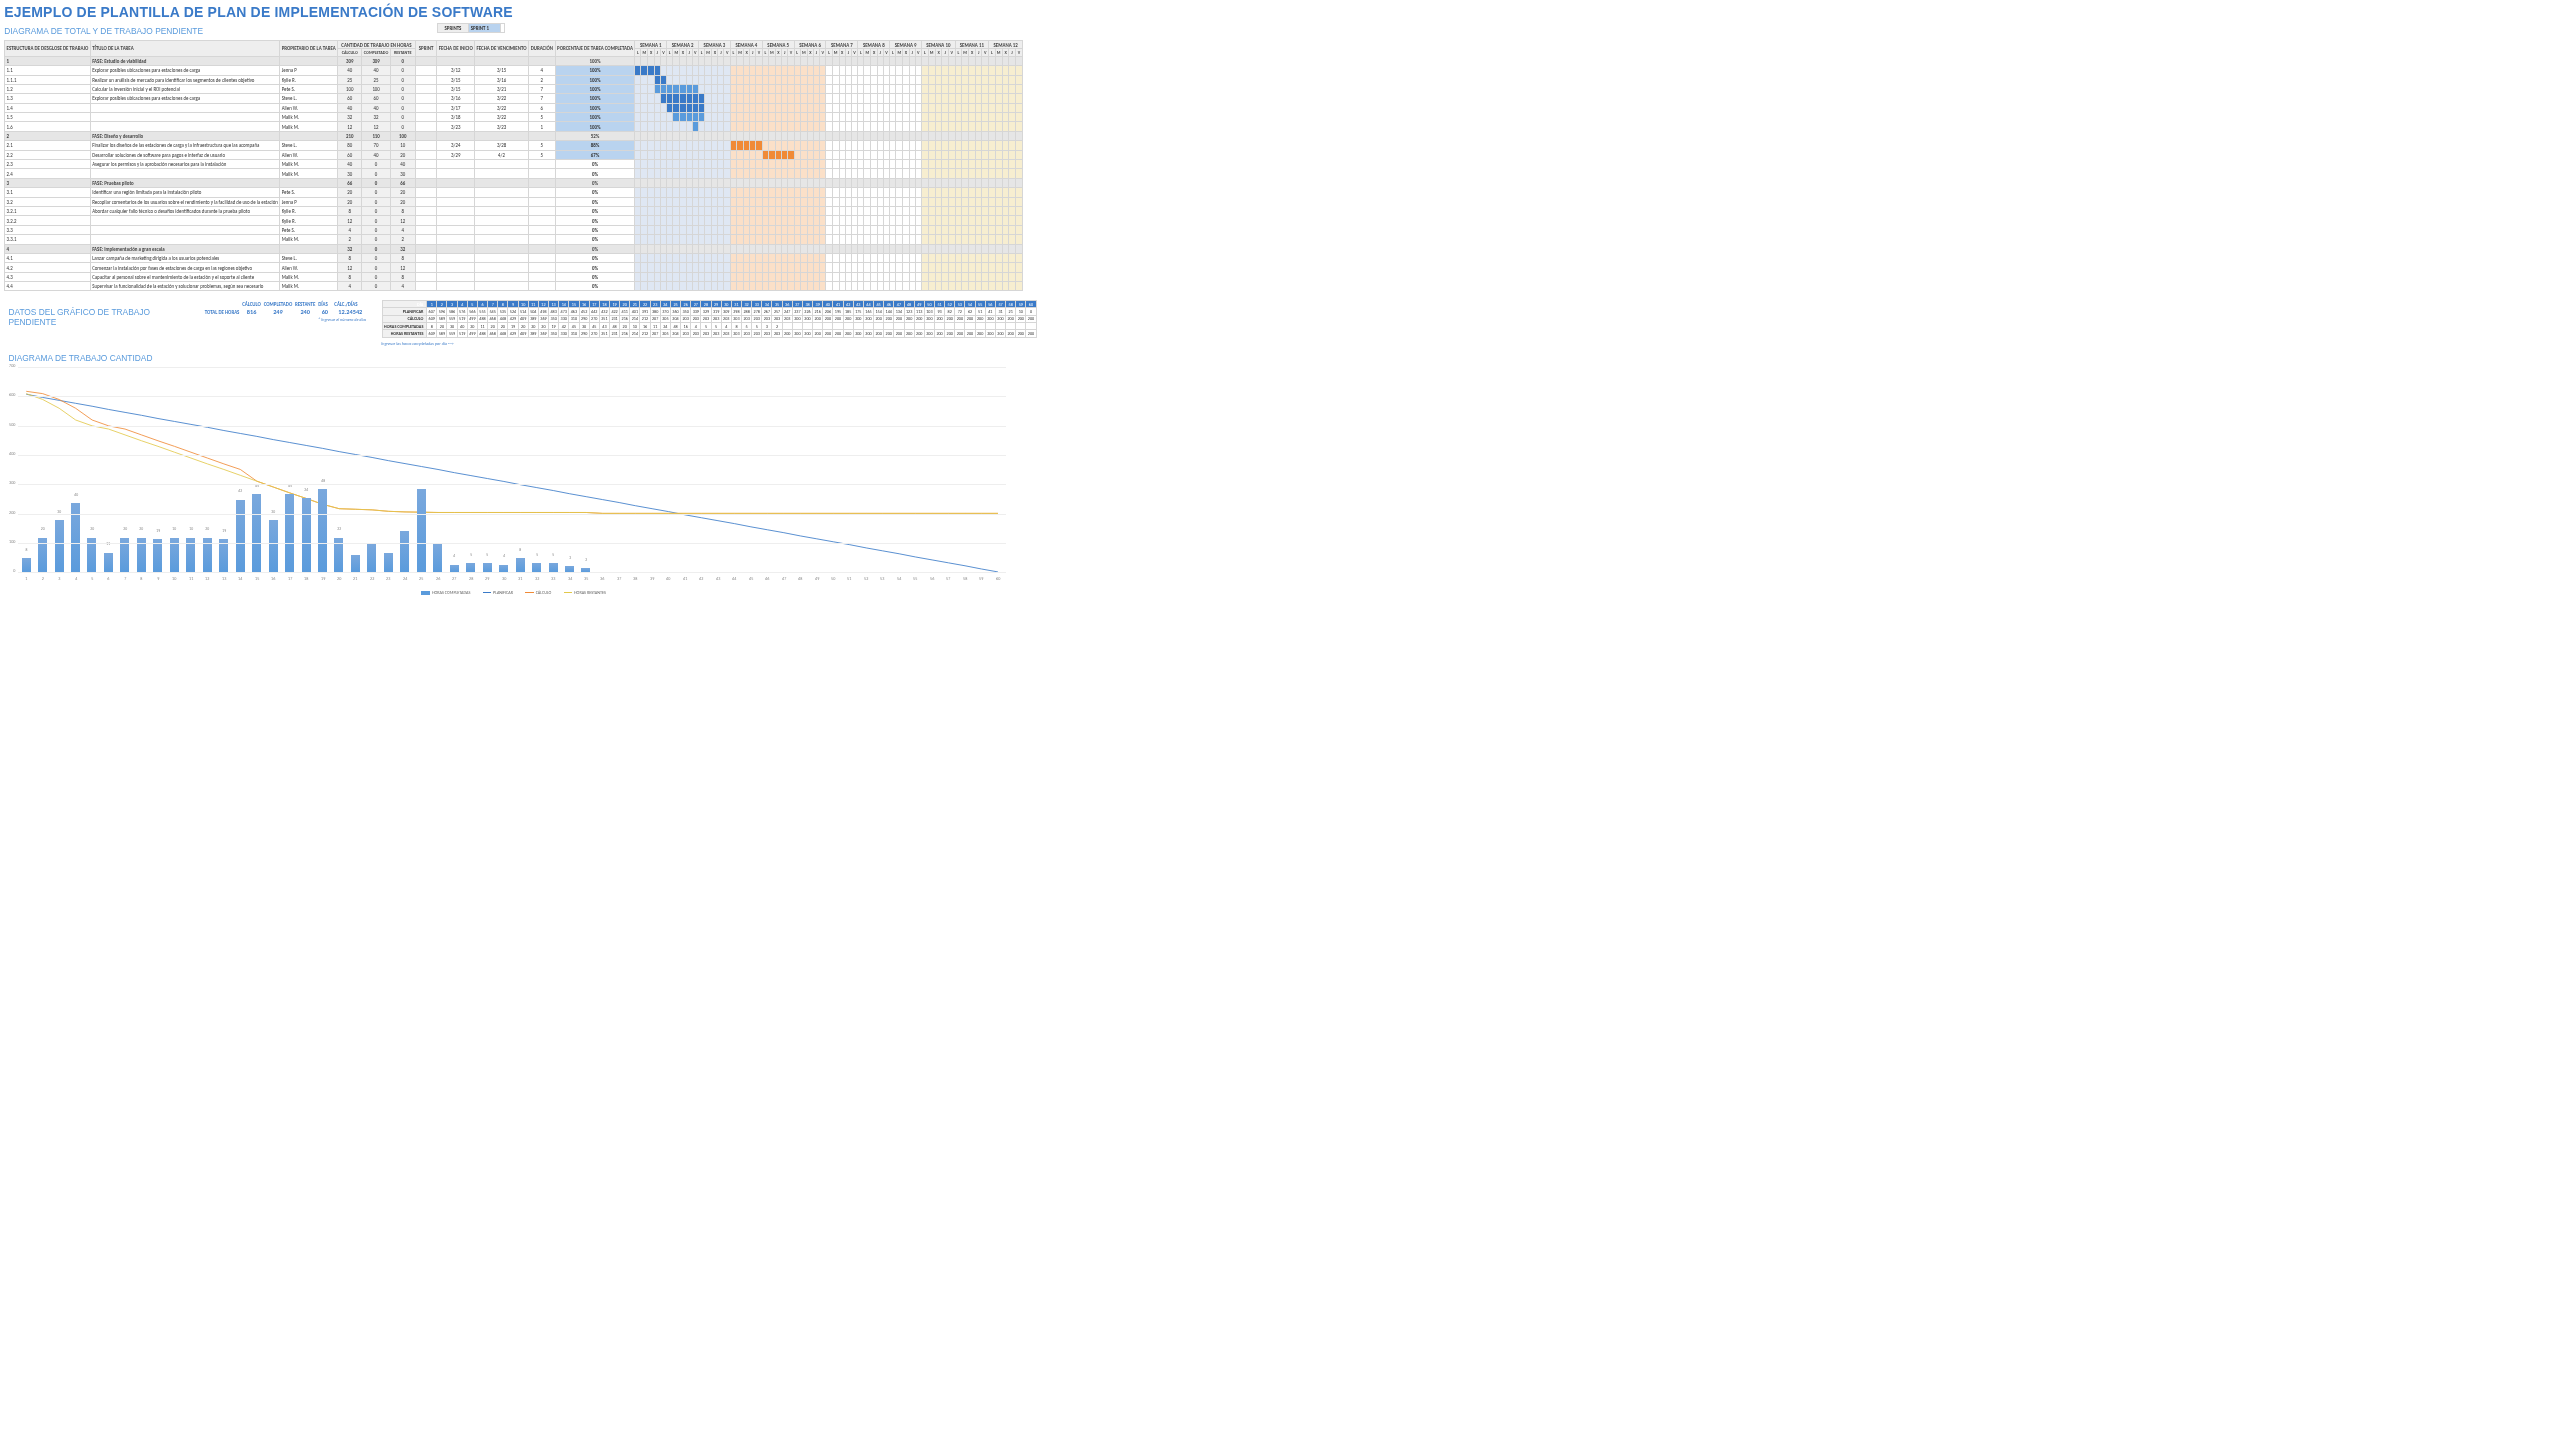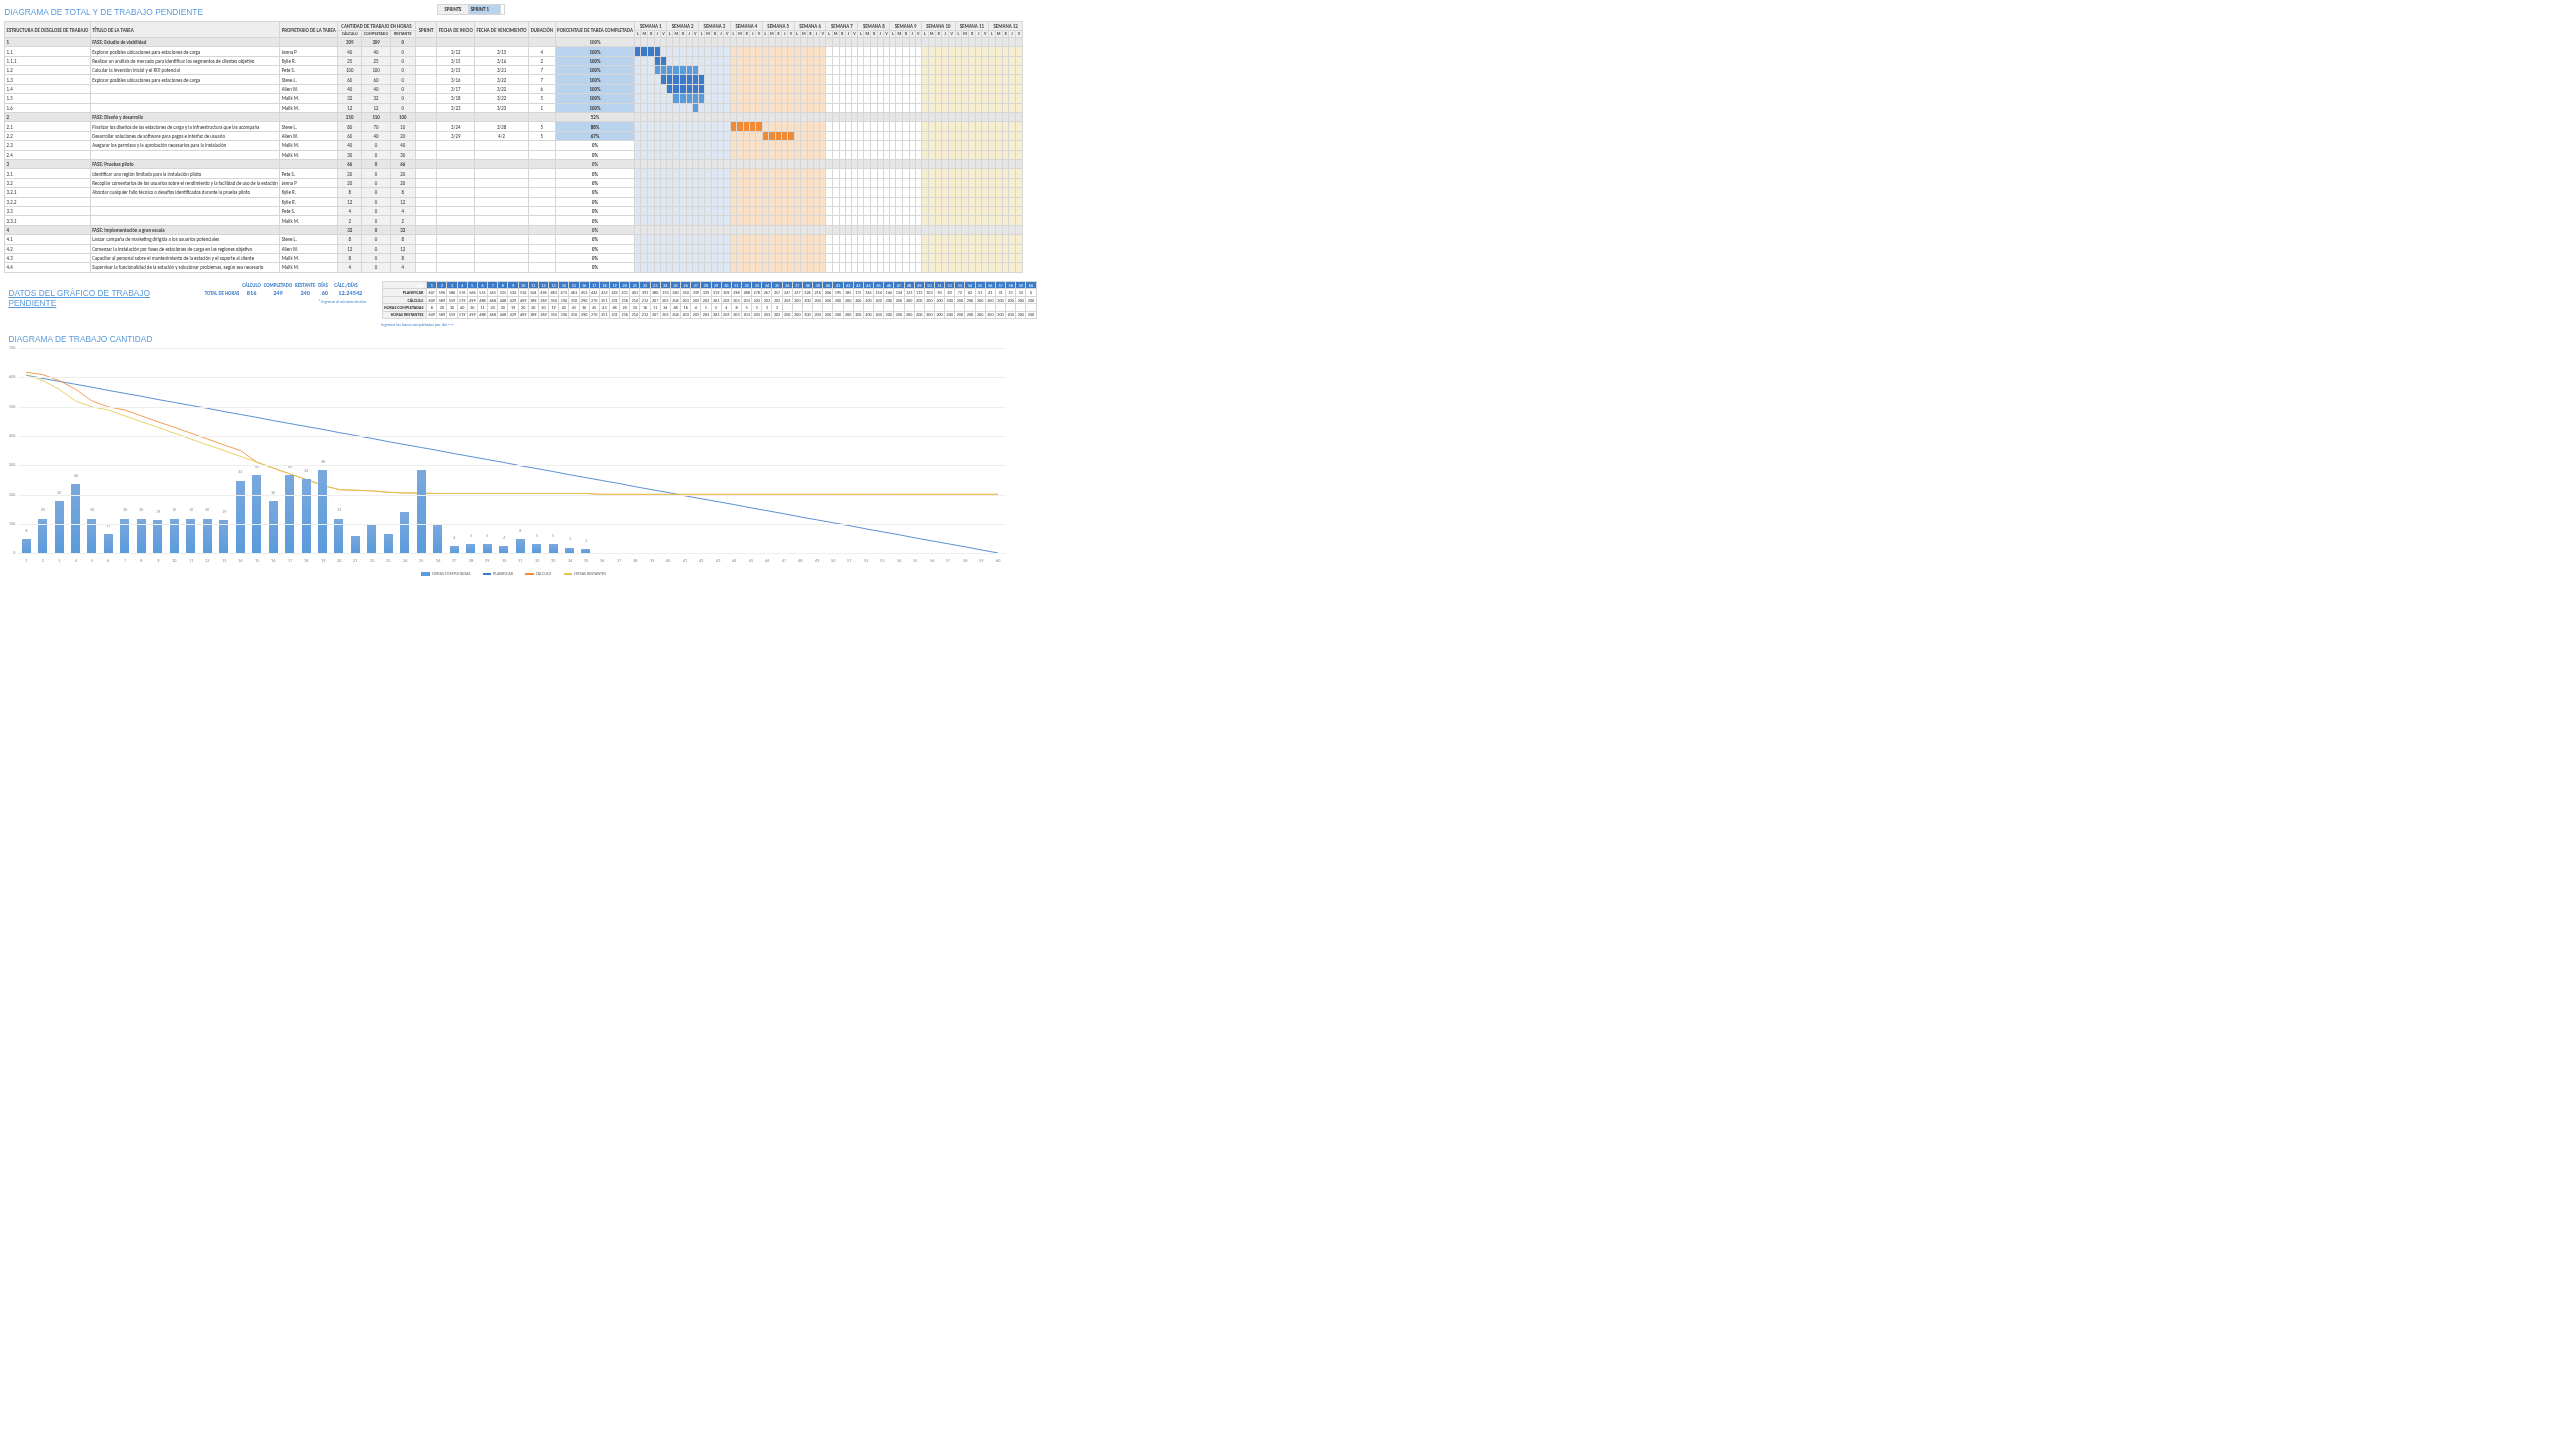--- a/index.html
+++ b/index.html
@@ -64,20 +64,21 @@
   .xL{position:absolute;bottom:-9.8px;font-size:4.2px;color:#888;transform:translateX(-50%);}
   svg.lineLayer{position:absolute;left:0;top:0;width:100%;height:100%;}
   .legend{text-align:center;font-size:4.2px;color:#666;margin-top:1.4px;}
   .lg{display:inline-block;margin:0 5.6px;}
   .sw{display:inline-block;width:8.4px;height:1.4px;vertical-align:middle;margin-right:2.1px;}
 </style>
 </head>
 <body>
 
 <div class="wrap">
+  <h1>EJEMPLO DE PLANTILLA DE PLAN DE IMPLEMENTACIÓN DE SOFTWARE</h1>
 
   <div style="display:flex;align-items:flex-start;">
     <div style="flex:0 0 431px;">
       <h2>DIAGRAMA DE TOTAL Y DE TRABAJO PENDIENTE</h2>
     </div>
     <table class="sprDeck" style="margin-left:1.4px;">
       <tbody>
           <tr>
             <td rowspan="5" style="background:#eeeeee;font-weight:700;text-align:center;width:28px;">SPRINTS</td>
           <td class="sprint b1">SPRINT 1</td>
@@ -2001,21 +2002,21 @@
           <td class="cell shadeY"></td>
           <td class="cell shadeY"></td>
           <td class="cell shadeY"></td>
           <td class="cell shadeY"></td>
           <td class="cell shadeY"></td>
         </tr>
       </tbody>
     </table>
 
   <div style="display:flex;align-items:flex-start;margin-top:8.4px;">
-    <h2 class="sub" style="flex:0 0 181px;text-decoration:underline;">DATOS DEL GRÁFICO DE TRABAJO PENDIENTE</h2>
+    <h2 class="sub" style="flex:0 0 181px;">DATOS DEL GRÁFICO DE TRABAJO PENDIENTE</h2>
     <table style="margin-left:14px;">
       <tbody>
           <tr>
         <td style="border:none;"></td>
         <td class="totLbl" style="border:none;">CÁLCULO</td>
         <td class="totLbl" style="border:none;">COMPLETADO</td>
         <td class="totLbl" style="border:none;">RESTANTE</td>
         <td class="totLbl" style="border:none;">DÍAS</td>
         <td class="totLbl" style="border:none;">CÁLC./DÍAS</td>
       </tr>

